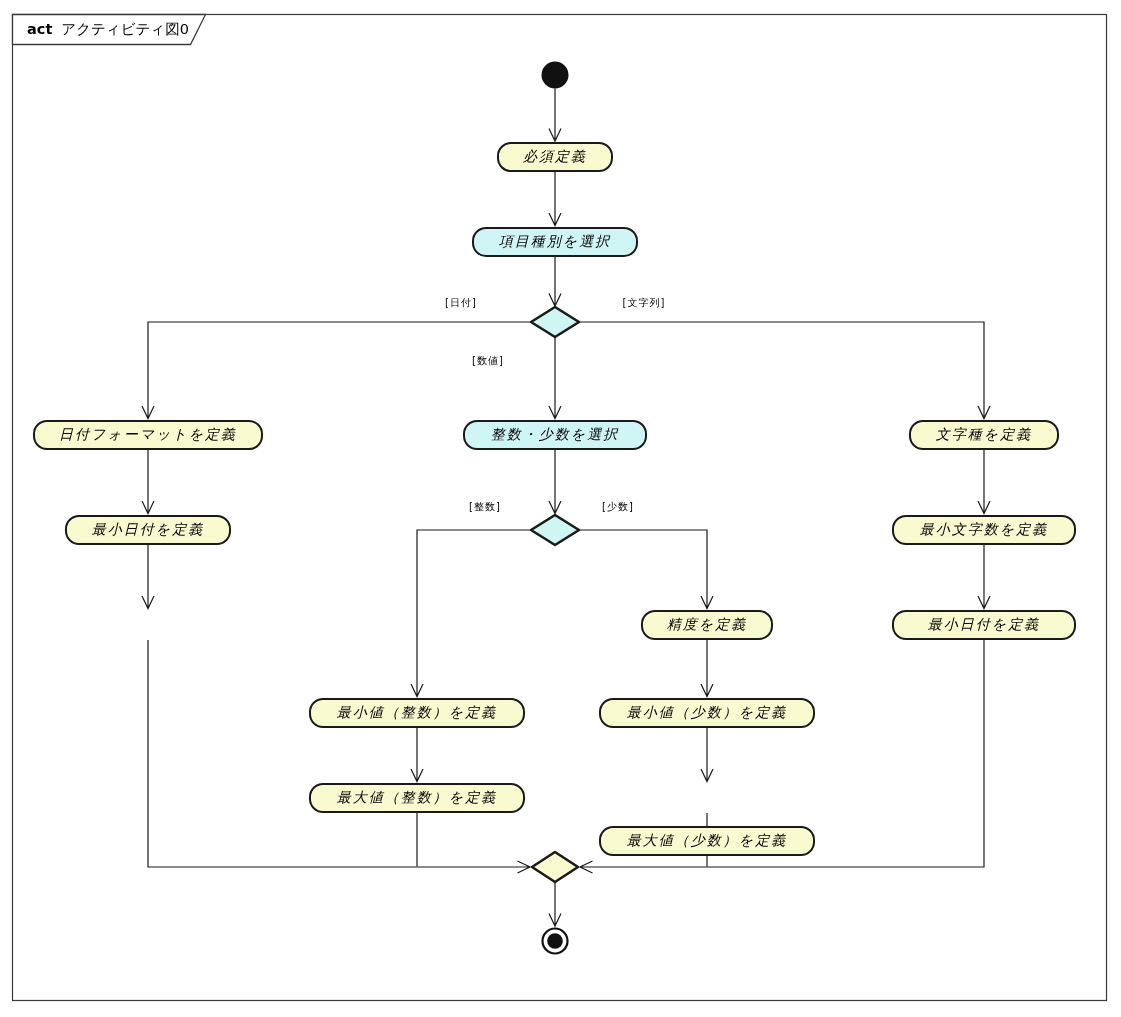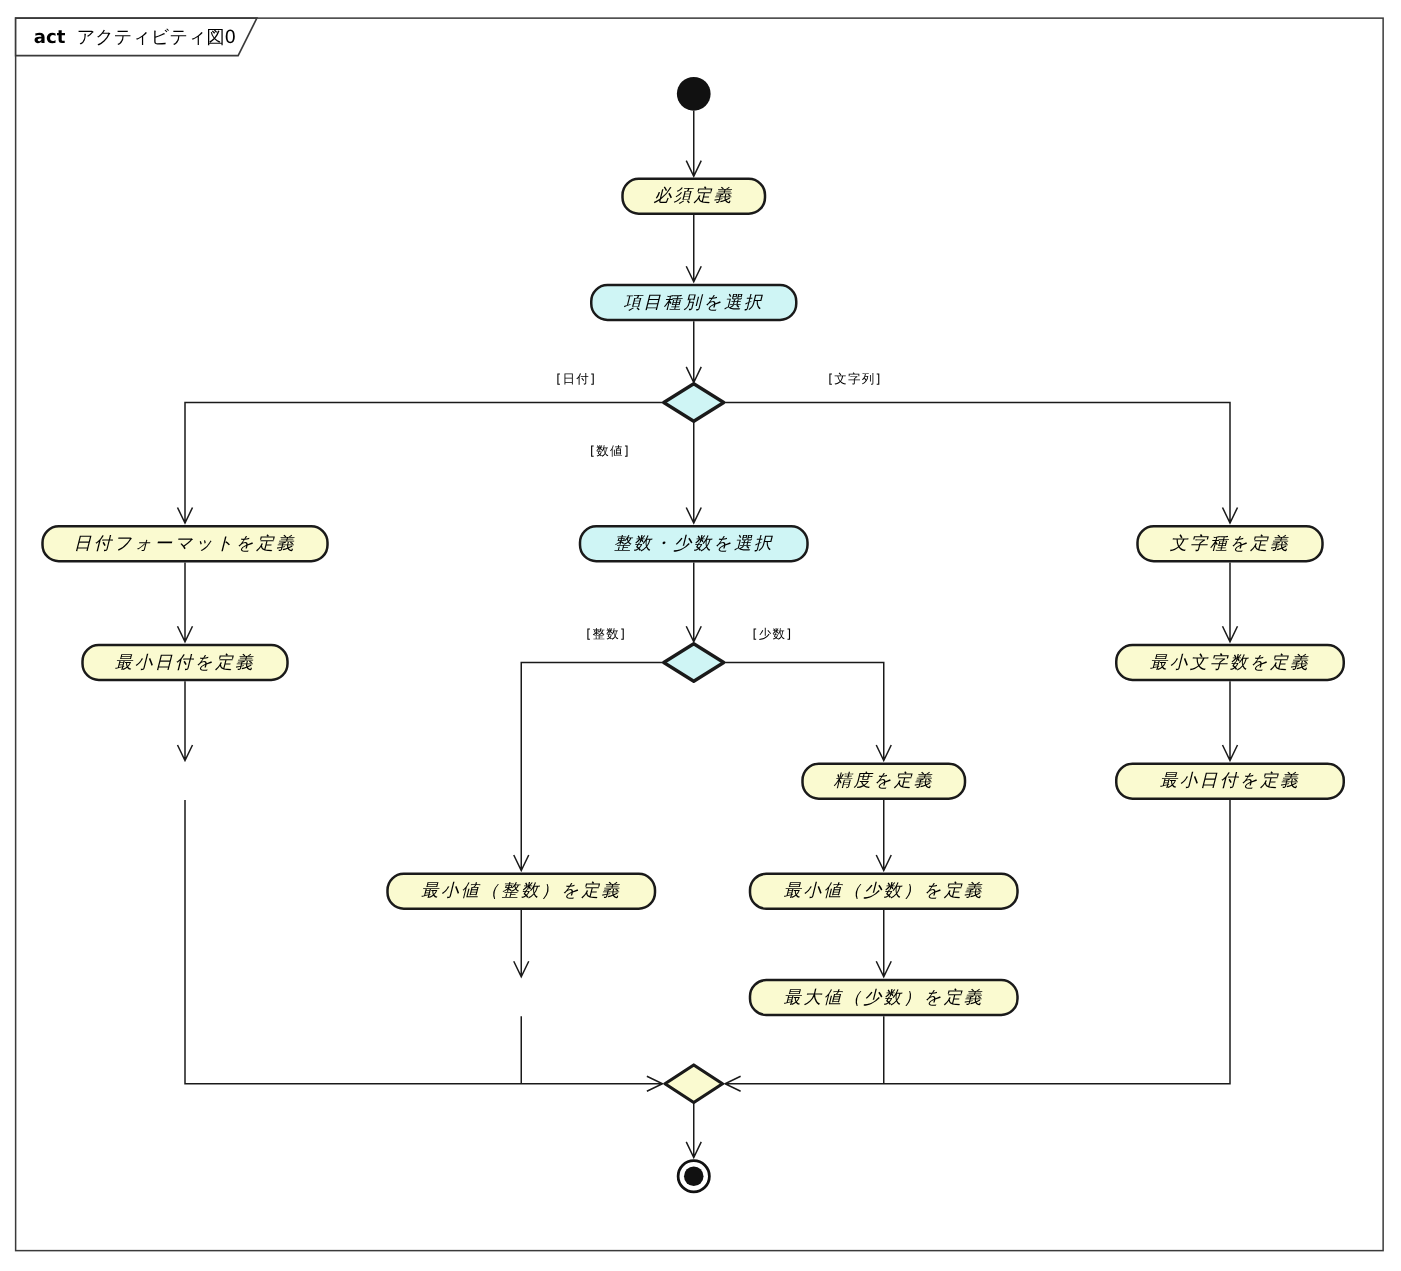--- a/index.html
+++ b/index.html
@@ -88,21 +88,22 @@
   <div class="node select" style="left:472px;top:227px;width:166px">項目種別を選択</div>
   <div class="node" style="left:33px;top:420px;width:230px">日付フォーマットを定義</div>
   <div class="node select" style="left:463px;top:420px;width:184px">整数・少数を選択</div>
   <div class="node" style="left:909px;top:420px;width:150px">文字種を定義</div>
   <div class="node" style="left:65px;top:515px;width:166px">最小日付を定義</div>
   <div class="node" style="left:892px;top:515px;width:184px">最小文字数を定義</div>
   <div class="node" style="left:641px;top:610px;width:132px">精度を定義</div>
   <div class="node" style="left:892px;top:610px;width:184px">最小日付を定義</div>
   <div class="node" style="left:309px;top:698px;width:216px">最小値（整数）を定義</div>
   <div class="node" style="left:599px;top:698px;width:216px">最小値（少数）を定義</div>
-  <div class="node" style="left:599px;top:783px;width:216px">最大値（少数）を定義</div>
+  <div class="node" style="left:309px;top:783px;width:216px">最大値（整数）を定義</div>
+  <div class="node" style="left:599px;top:826px;width:216px">最大値（少数）を定義</div>
 
   <div class="guard" style="left:461px;top:303px">[日付]</div>
-  <div class="guard" style="left:684px;top:303px">[文字列]</div>
+  <div class="guard" style="left:644px;top:303px">[文字列]</div>
   <div class="guard" style="left:488px;top:361px">[数値]</div>
   <div class="guard" style="left:485px;top:507px">[整数]</div>
   <div class="guard" style="left:618px;top:507px">[少数]</div>
 
 </div>
 
 </body></html>

